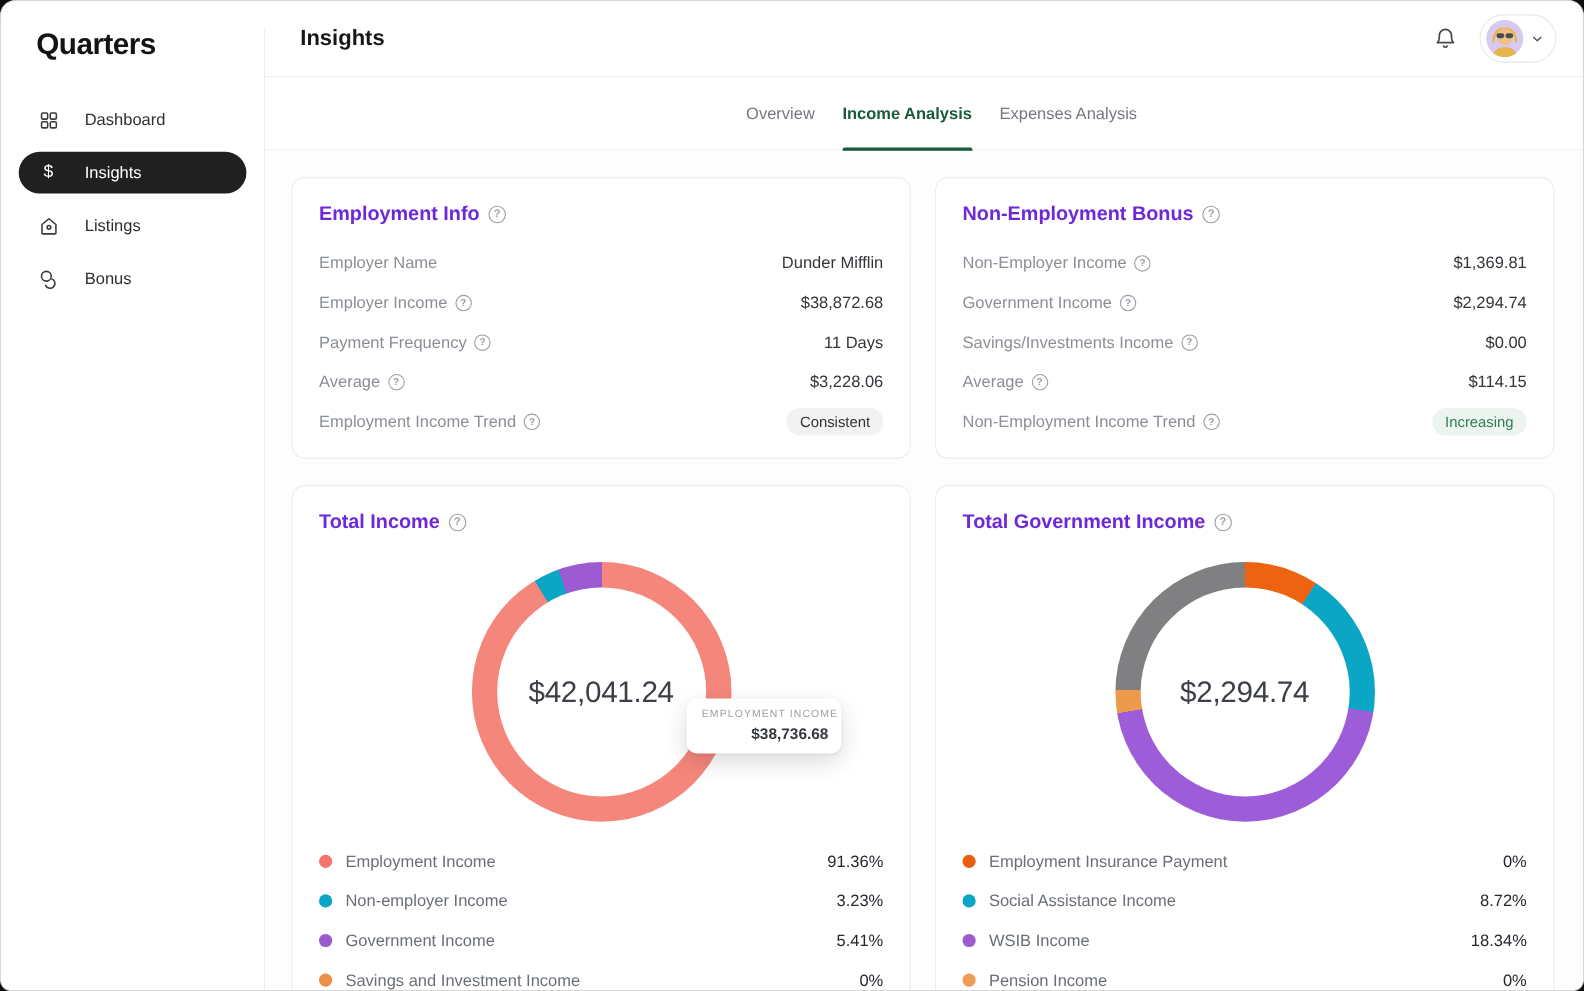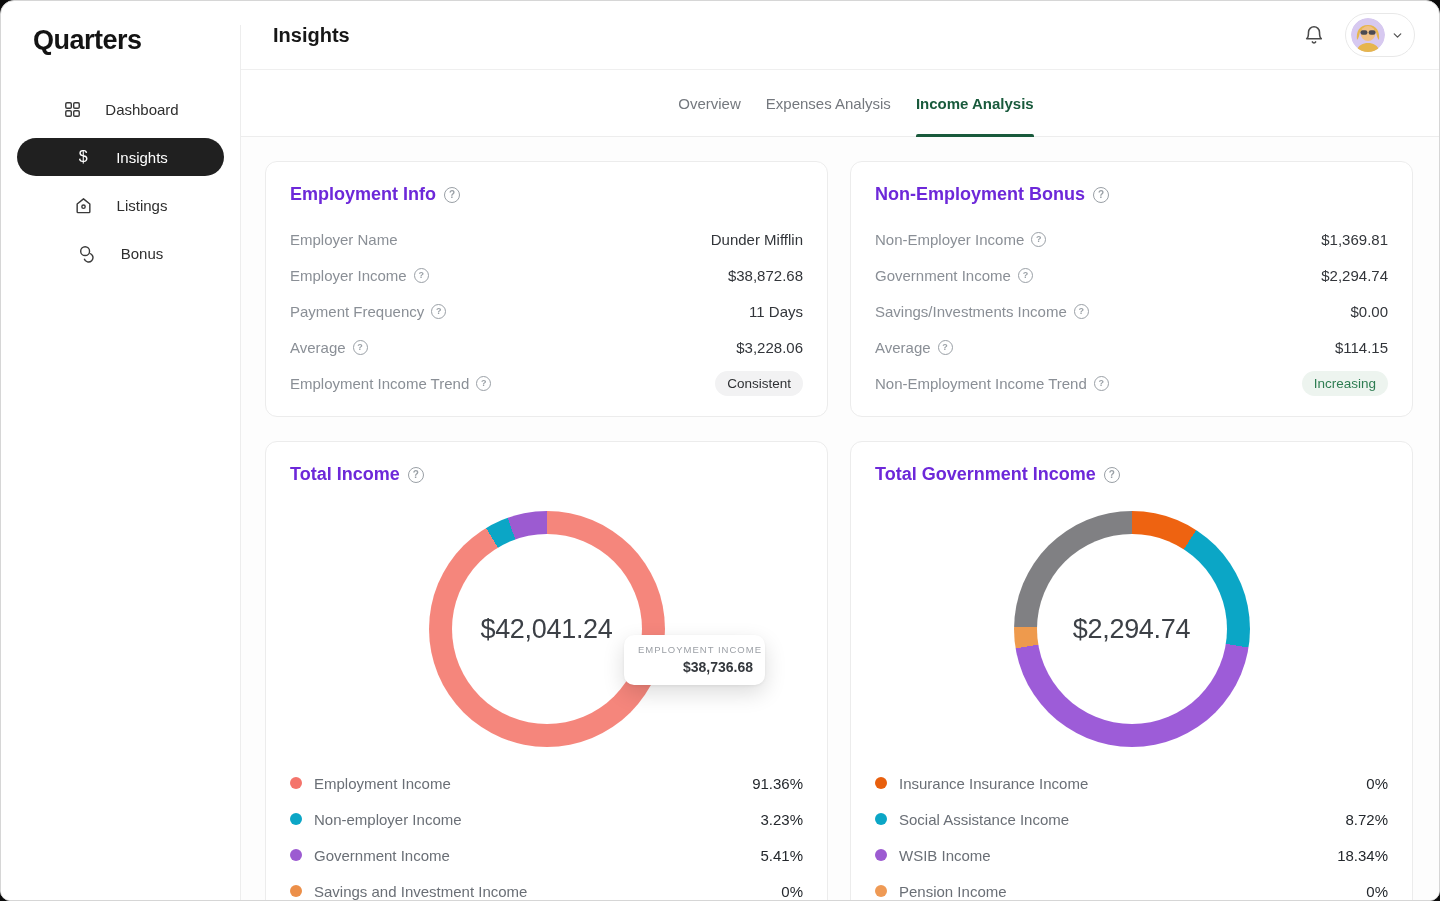--- a/index.html
+++ b/index.html
@@ -25,21 +25,21 @@
   }
   .logo {
     padding:0 32px; font-size:27px; font-weight:800;
     letter-spacing:-0.5px; color:#141414;
   }
   .nav { margin-top:34px; }
   .side-item {
     display:flex; align-items:center; gap:23px;
     height:38px; margin:0 16px 10px 16px; padding:0 17px;
     border-radius:999px; cursor:pointer;
-    color:#2e2e2e; font-size:15px; font-weight:500;justify-content:center;
+    color:#2e2e2e; font-size:15px; font-weight:500;
   }
   .side-item .s-icon { width:20px; height:20px; display:flex; align-items:center; justify-content:center; color:#3a3a3a; }
   .side-item .s-icon svg { width:19px; height:19px; }
   .side-item.active { background:#202020; color:#fff; }
   .side-item.active .s-icon { color:#fff; }
   .dollar-glyph { font-size:16px; font-weight:500; line-height:1; }
   
   .main { flex:1; display:flex; flex-direction:column; min-width:0; }
   .topbar {
     height:69px; min-height:69px; border-bottom:1px solid #efefef;
@@ -202,22 +202,22 @@
                 <path d="M6 9l6 6 6-6"></path>
               </svg>
           </span>
         </div>
       </div>
     </header>
 
     <div class="tabsbar">
       <div class="tabs" id="tabs">
           <div class="tab">Overview</div>
+          <div class="tab active">Income Analysis</div>
           <div class="tab">Expenses Analysis</div>
-          <div class="tab active">Income Analysis</div>
         </div>
     </div>
 
     <div class="content">
       <div class="grid">
         <section class="card info-card" id="info-card-0">
             <div class="card-title-row">
               <h2 class="card-title">Employment Info</h2>
               <span class="help-icon">?</span>
             </div>
@@ -348,21 +348,21 @@
             <div class="donut-wrap">
               <div class="donut" style="background: conic-gradient(rgb(238, 99, 17) 0deg, rgb(238, 99, 17) 33deg, rgb(11, 166, 198) 33deg, rgb(11, 166, 198) 99deg, rgb(157, 92, 216) 99deg, rgb(157, 92, 216) 260.5deg, rgb(238, 154, 77) 260.5deg, rgb(238, 154, 77) 271deg, rgb(128, 128, 131) 271deg, rgb(128, 128, 131) 360deg);">
                 <div class="donut-hole">
                   <span class="center-val">$2,294.74</span>
                 </div>
               </div>
             </div>
             <ul class="legend">
               <li class="legend-item">
                 <span class="legend-dot" style="background: rgb(232, 95, 13);"></span>
-                <span class="legend-label">Insurance Insurance Income</span>
+                <span class="legend-label">Employment Insurance Payment</span>
                 <span class="legend-pct">0%</span>
               </li>
               <li class="legend-item">
                 <span class="legend-dot" style="background: rgb(11, 166, 198);"></span>
                 <span class="legend-label">Social Assistance Income</span>
                 <span class="legend-pct">8.72%</span>
               </li>
               <li class="legend-item">
                 <span class="legend-dot" style="background: rgb(156, 91, 209);"></span>
                 <span class="legend-label">WSIB Income</span>

